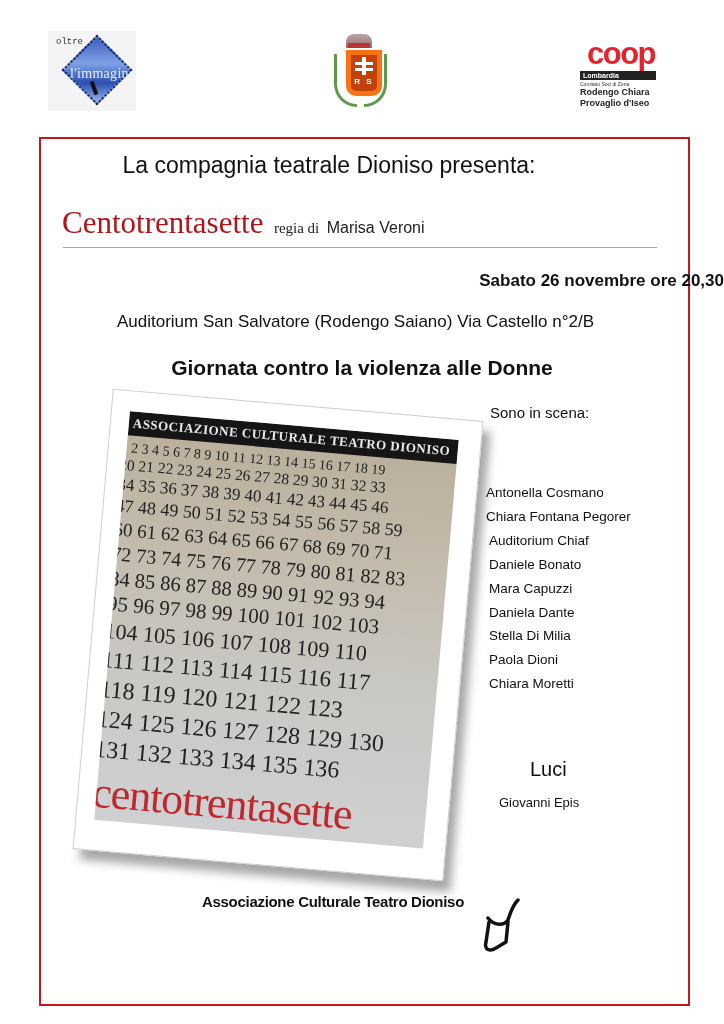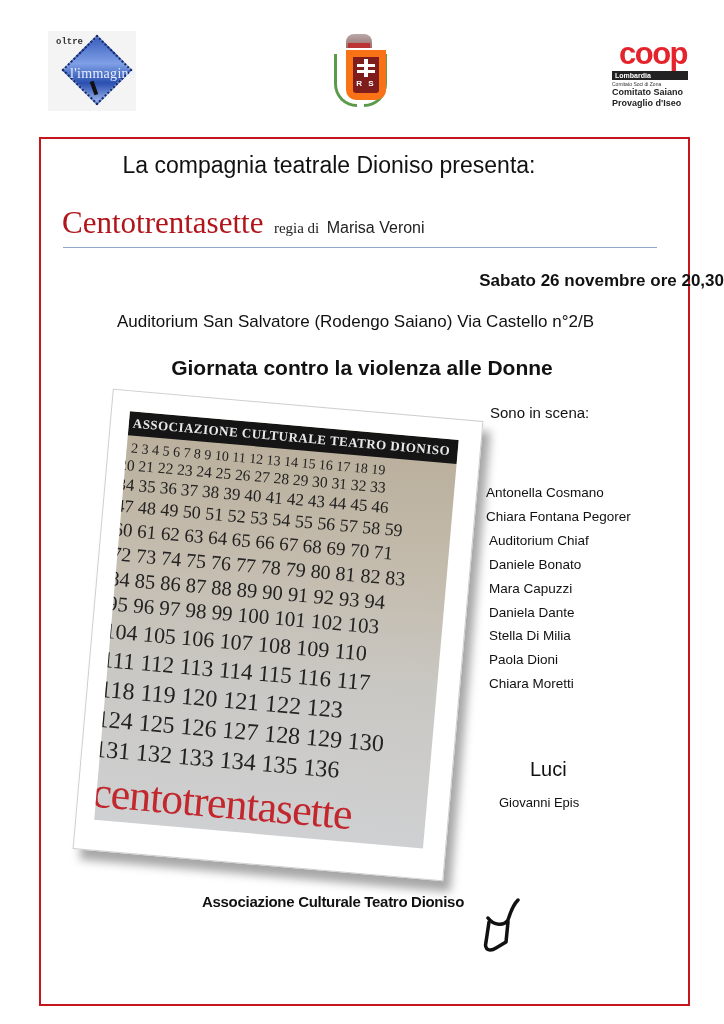--- a/index.html
+++ b/index.html
@@ -1,37 +1,37 @@
 <!DOCTYPE html>
 <html><head>
   <meta charset="utf-8">
   <style>
     html, body { margin: 0; padding: 0; background: #ffffff; }
     body { width: 724px; height: 1024px; position: relative; overflow: hidden; font-family: "Liberation Sans", "DejaVu Sans", sans-serif; color: #111; }
 
     .logo { position: absolute; }
     #logo-oltre { left: 48px; top: 31px; width: 88px; height: 80px; background: #f4f4f4; }
     #logo-oltre .diamond { position: absolute; left: 24px; top: 14px; width: 46px; height: 46px; transform: rotate(45deg); background: linear-gradient(135deg, #3a5fbf 0%, #7fa0e6 40%, #2a4fb0 70%, #9db6ee 100%); border: 2px dotted #1a2a60; }
-    #logo-oltre .oltre-text { position: absolute; left: 8px; top: 6px; font-family: "Liberation Mono", monospace; font-size: 9px; color: #333; font-weight: bold; }
+    #logo-oltre .oltre-text { position: absolute; left: 8px; top: 6px; font-family: "Liberation Mono", monospace; font-size: 9px; color: #333; }
     #logo-oltre .imm-text { position: absolute; left: 22px; top: 35px; font-family: "Liberation Serif", serif; font-size: 14px; color: #e8eefc; letter-spacing: 0.3px; }
     #logo-oltre .figure { position: absolute; left: 44px; top: 50px; width: 4px; height: 14px; background: #111; transform: rotate(-20deg); }
 
     #logo-comune { left: 328px; top: 32px; width: 60px; height: 82px; }
     #logo-comune .crown { position: absolute; left: 18px; top: 2px; width: 26px; height: 14px; background: linear-gradient(#b9a9a9, #9a6b6b); border-radius: 8px 8px 0 0; }
     #logo-comune .crown::after { content: ""; position: absolute; left: 2px; right: 2px; bottom: 0; height: 5px; background: #b33; }
-    #logo-comune .shield { position: absolute; left: 18px; top: 18px; width: 26px; height: 36px; background: #7f1d1d; border: 7px solid #f97316; border-radius: 0 0 10px 10px; }
+    #logo-comune .shield { position: absolute; left: 18px; top: 18px; width: 26px; height: 36px; background: #c2410c; border: 5px solid #f97316; border-radius: 0 0 10px 10px; }
     #logo-comune .shield .cross-v { position: absolute; left: 11px; top: 2px; width: 4px; height: 18px; background: #fff; }
     #logo-comune .shield .cross-h { position: absolute; left: 4px; top: 7px; width: 18px; height: 3px; background: #fff; }
     #logo-comune .shield .cross-h2 { position: absolute; left: 4px; top: 13px; width: 18px; height: 3px; background: #fff; }
     #logo-comune .shield .rs { position: absolute; left: 0; right: 0; top: 22px; text-align: center; font-size: 8px; font-weight: bold; color: #fff; letter-spacing: 2px; }
     #logo-comune .wreath-l, #logo-comune .wreath-r { position: absolute; top: 22px; width: 20px; height: 50px; border: 3px solid #5a9a4a; border-top: none; }
     #logo-comune .wreath-l { left: 6px; border-right: none; border-radius: 0 0 0 30px; }
     #logo-comune .wreath-r { left: 36px; border-left: none; border-radius: 0 0 30px 0; }
 
-    #logo-coop { left: 612px; top: 40px; width: 82px; height: 76px; }
+    #logo-coop { left: 580px; top: 40px; width: 82px; height: 76px; }
     #logo-coop .coop-word { font-family: "Liberation Sans", sans-serif; font-weight: bold; font-size: 31px; color: #e5232c; line-height: 28px; letter-spacing: -1.5px; text-align: center; }
     #logo-coop .lombardia { margin-top: 3px; background: #222; color: #fff; font-size: 7px; font-weight: bold; padding: 1px 3px; width: 70px; }
     #logo-coop .comitato { font-size: 5px; color: #333; margin-top: 1px; }
     #logo-coop .place { font-size: 9px; font-weight: bold; color: #222; line-height: 11px; }
 
     #frame { position: absolute; left: 39px; top: 137px; width: 651px; height: 869px; border: 2.5px solid #c4161c; box-sizing: border-box; }
 
     .t { position: absolute; white-space: nowrap; }
     #presenta { left: 0; width: 658px; top: 152px; text-align: center; font-size: 23px; color: #111; }
     #title-row { left: 62px; top: 205px; }
@@ -78,21 +78,21 @@
     <div class="cross-h"></div>
     <div class="cross-h2"></div>
     <div class="rs">R S</div>
   </div>
 </div>
 
 <div id="logo-coop" class="logo">
   <div class="coop-word">coop</div>
   <div class="lombardia">Lombardia</div>
   <div class="comitato">Comitato Soci di Zona</div>
-  <div class="place">Comitato Saiano</div>
+  <div class="place">Rodengo Chiara</div>
   <div class="place">Provaglio d'Iseo</div>
 </div>
 
 <div id="frame"></div>
 
 <div id="presenta" class="t">La compagnia teatrale Dioniso presenta:</div>
 
 <div id="title-row" class="t">
   <span id="title">Centotrentasette</span>
   <span id="regia-label">regia di</span>

